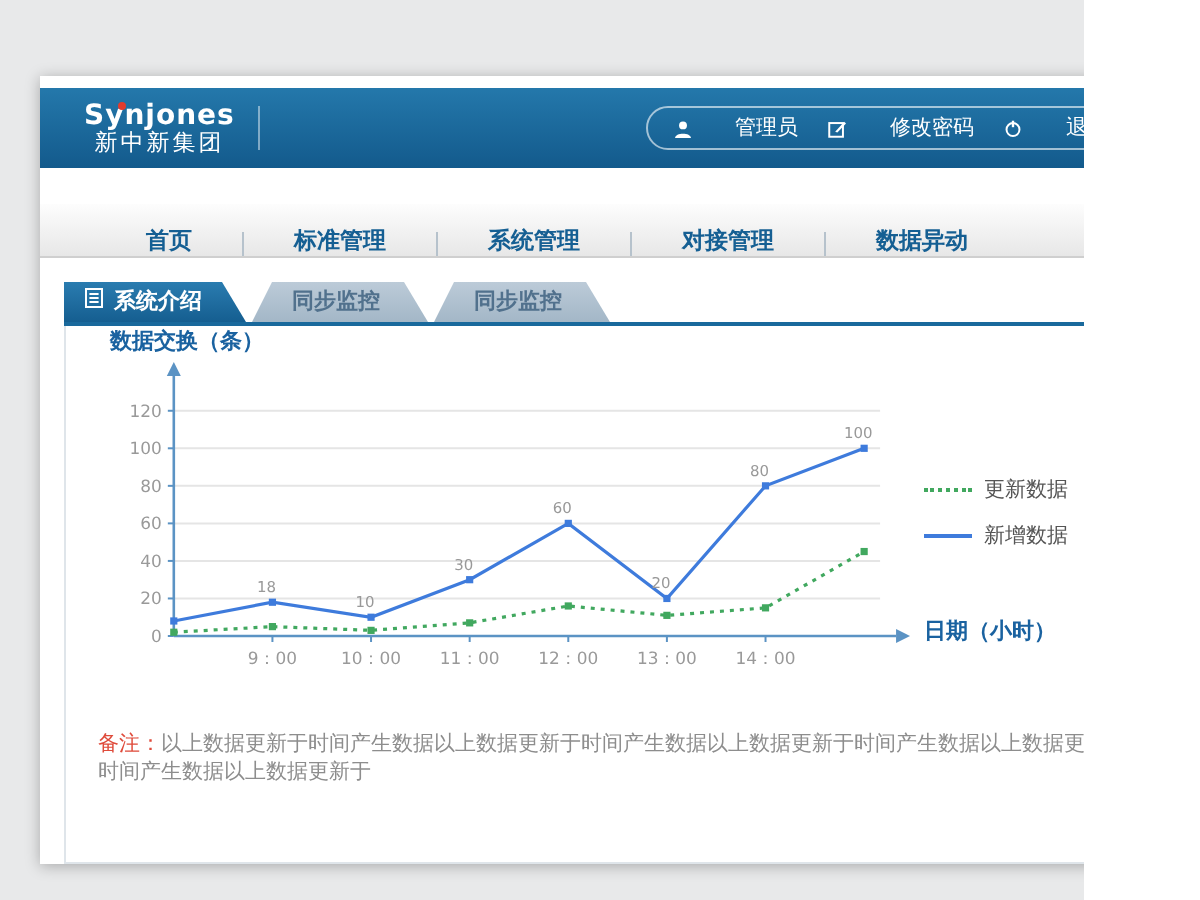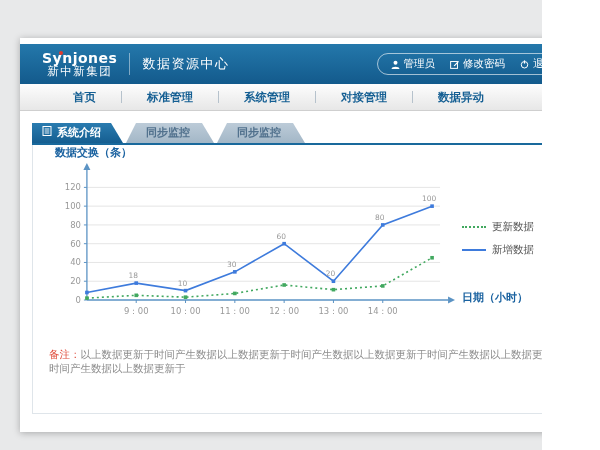--- a/index.html
+++ b/index.html
@@ -13,26 +13,26 @@
   .header{height:40px;background:linear-gradient(#2478ab,#135a8c);display:flex;align-items:center;padding:0 12px;}
   .logo{position:relative;text-align:center;line-height:1.05;margin-left:10px;cursor:pointer;}
   .logo-en{font-size:14px;font-weight:bold;color:#fff;letter-spacing:.5px;}
   .logo-dot{position:absolute;top:0px;left:17px;width:4px;height:4px;background:#e23b2e;border-radius:50%;}
   .logo-cn{font-size:11.5px;font-weight:normal;color:#fff;letter-spacing:1.5px;}
   .header-divider{width:1px;height:22px;background:rgba(255,255,255,.45);margin:0 12px;}
   .app-title{color:#fff;font-size:13px;letter-spacing:1.5px;}
   .user-pill{margin-left:auto;display:flex;align-items:center;gap:15px;
              border:1px solid rgba(255,255,255,.6);border-radius:11px;padding:3px 13px;
              font-size:10.5px;color:#fff;}
-  .pill-item{display:flex;align-items:center;gap:4px;cursor:pointer;white-space:nowrap;}
+  .pill-item{display:flex;align-items:center;gap:22px;cursor:pointer;white-space:nowrap;}
   .pill-item svg{display:block;}
 
   
   .nav{height:26px;background:linear-gradient(#fdfdfd,#e7e7e7);border-bottom:1px solid #cfcfcf;
-       display:flex;align-items:center;font-size:11.5px;font-weight:bold;color:#155f93;padding-left:28px;}
+       display:flex;align-items:flex-end;font-size:11.5px;font-weight:bold;color:#155f93;padding-left:28px;margin-top:18px;}
   .nav-item{padding:0 25px;cursor:pointer;}
   .nav-sep{width:1px;height:12px;background:#b6c2cc;}
 
   
   .content{padding:12px 12px 0;}
   .tabs{display:flex;border-bottom:2px solid #19699c;}
   .tab{height:20px;line-height:20px;font-size:11px;cursor:pointer;white-space:nowrap;}
   .tab.active{background:linear-gradient(#2a7cb0,#155e90);color:#fff;font-weight:bold;
       padding:0 22px 0 10px;display:flex;gap:5px;align-items:center;
       clip-path:polygon(0 0,calc(100% - 12px) 0,100% 100%,0 100%);}
@@ -67,21 +67,20 @@
   <div class="card">
     <div class="card-top-strip"></div>
 
     <div class="header">
       <div class="logo">
         <div class="logo-en">Synjones</div>
         <span class="logo-dot"></span>
         <div class="logo-cn">新中新集团</div>
       </div>
       <div class="header-divider"></div>
-      <div class="app-title">数据资源中心</div>
       <div class="user-pill">
         <span class="pill-item">
           <span>
             <svg width="9" height="9" viewBox="0 0 10 10">
                 <circle cx="5" cy="3" r="2.2" fill="#fff"></circle>
                 <path d="M0.6 10 C0.6 6.8 9.4 6.8 9.4 10 Z" fill="#fff"></path>
               </svg>
           </span>
           <span>管理员</span>
         </span>

